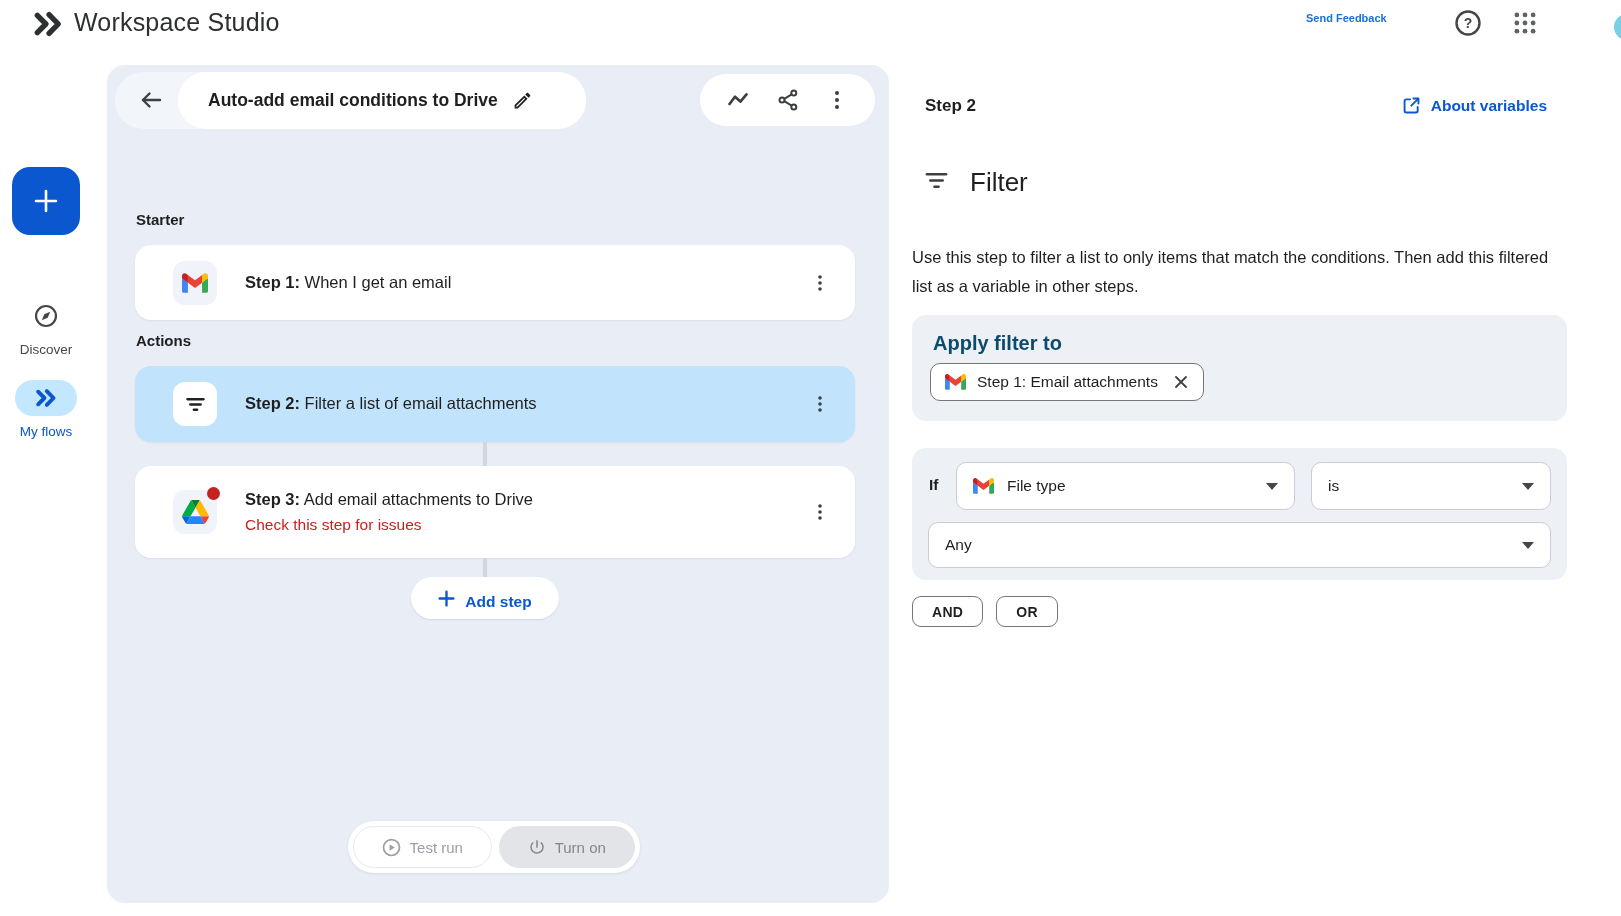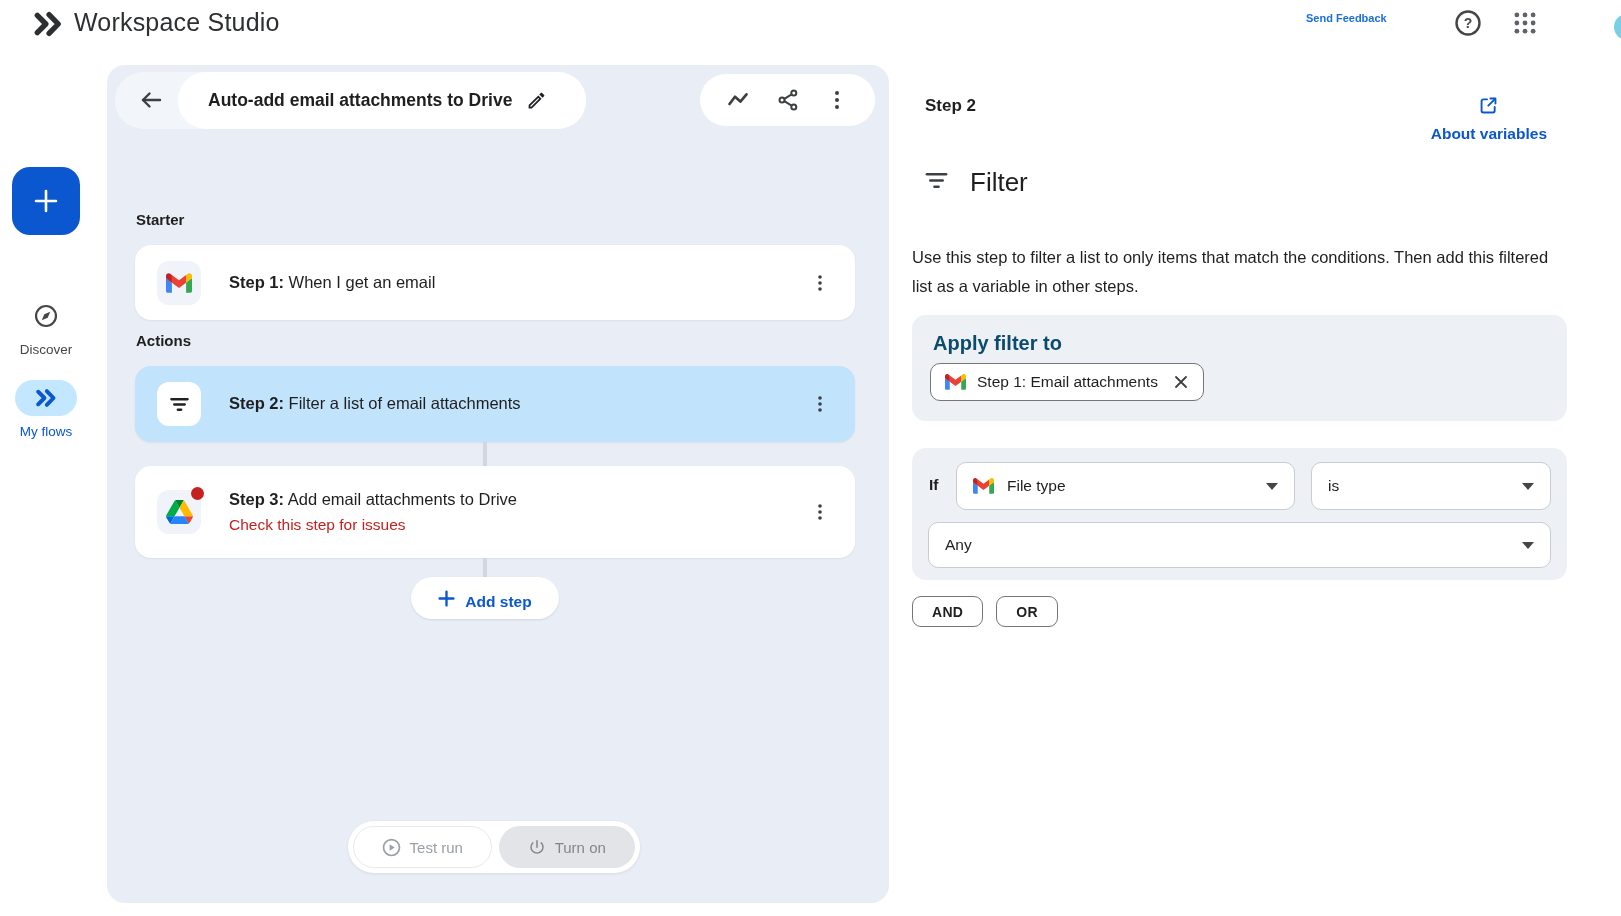--- a/index.html
+++ b/index.html
@@ -42,21 +42,21 @@
   .flow-title { font-size:17.5px; font-weight:700; color:#1f1f1f; }
   .edit-icon { width:21px; height:21px; margin-left:14px; }
 
   .tools-pill { position:absolute; left:593px; top:9px; width:175px; height:52px; background:#fff;
     border-radius:26px; display:flex; align-items:center; justify-content:space-evenly; }
   .tool-icon { width:24px; height:24px; cursor:pointer; }
 
   .section-label { position:absolute; left:29px; font-size:15px; font-weight:600; color:#1f1f1f; }
 
   .step-card { position:absolute; left:28px; width:720px; background:#fff; border-radius:16px;
-    display:flex; align-items:center; padding-left:22px; cursor:pointer;
+    display:flex; align-items:center; padding-left:38px; cursor:pointer;
     box-shadow:0 1px 2px rgba(60,64,67,.08); }
   .step-card.selected { background:#c2e3fc; }
   .tile { width:44px; height:44px; border-radius:12px; background:#f0f3fa; flex:0 0 auto;
     display:flex; align-items:center; justify-content:center; position:relative; }
   .tile.on-blue { background:#fff; }
   .tile .badge { position:absolute; top:-3px; right:-3px; width:13px; height:13px; border-radius:50%; background:#c5221f; }
   .step-text { margin-left:28px; font-size:16.5px; color:#1f1f1f; line-height:1.55; }
   .step-prefix { font-weight:700; }
   .step-warning { font-size:15.5px; color:#c5221f; margin-top:1px; }
   .kebab { position:absolute; right:26px; top:50%; transform:translateY(-50%); width:18px; height:18px;
@@ -74,21 +74,21 @@
     box-shadow:0 1px 3px rgba(60,64,67,.10); }
   .run-btn { flex:1; height:42px; border-radius:21px; display:flex; align-items:center; justify-content:center; gap:9px;
     font-size:15px; cursor:pointer; }
   .run-btn.test { background:#fff; border:1px solid #e7e9ee; color:#9aa0a6; }
   .run-btn.turnon { background:#e3e4e8; color:#83878c; }
 
   
   .panel { position:absolute; left:893px; top:65px; width:728px; height:838px; background:#fff;
     border-radius:18px 0 0 18px; }
   .panel-step-label { position:absolute; left:32px; top:31px; font-size:17px; font-weight:600; color:#1f1f1f; }
-  .about-link { position:absolute; right:74px; top:31px; display:flex; align-items:center; gap:10px; cursor:pointer;flex-direction:column; }
+  .about-link { position:absolute; right:74px; top:31px; display:flex; align-items:center; gap:10px; cursor:pointer; }
   .about-link span { font-size:15.5px; font-weight:600; color:#0b57d0; }
 
   .filter-head { position:absolute; left:30px; top:102px; display:flex; align-items:flex-start; gap:20px; }
   .filter-head .hd { font-size:26px; font-weight:400; color:#1f1f1f; }
 
   .panel-desc { position:absolute; left:19px; top:178px; width:645px; font-size:16.5px; line-height:29px; color:#1f1f1f; }
 
   .gray-box { position:absolute; left:19px; width:655px; background:#edf1f6; border-radius:14px; }
   .apply-box { top:250px; height:106px; }
   .apply-label { position:absolute; left:21px; top:17px; font-size:20px; font-weight:600; color:#0c4a6e; }
@@ -168,21 +168,21 @@
 </div>
 
 <div class="canvas">
 
   <div class="back-group">
     <svg class="back-icon" viewBox="0 0 28 28" fill="none" stroke="#3c4043" stroke-width="2.4" stroke-linecap="round" stroke-linejoin="round">
       <path d="M23 14 H6"></path>
         <path d="M12.5 7.5 L6 14 L12.5 20.5"></path>
     </svg>
     <div class="title-pill">
-      <span class="flow-title">Auto-add email attachments to Drive</span>
+      <span class="flow-title">Auto-add email conditions to Drive</span>
       <svg class="edit-icon" viewBox="0 0 24 24" fill="#202124">
         <path d="M14.06 9.02l.92.92L5.92 19H5v-.92l9.06-9.06M17.66 3c-.25 0-.51.1-.7.29l-1.83 1.83 3.75 3.75 1.83-1.83c.39-.39.39-1.02 0-1.41l-2.34-2.34c-.2-.2-.45-.29-.71-.29zm-3.6 3.19L3 17.25V21h3.75L17.81 9.94l-3.75-3.75z"></path>
       </svg>
     </div>
   </div>
 
   <div class="tools-pill">
     <svg class="tool-icon" viewBox="0 0 24 24" fill="none" stroke="#3c4043" stroke-width="2.7" stroke-linecap="round" stroke-linejoin="round">
       <path d="M3.5 16 L9 8.8 L14.4 13.6 L20.5 6.4"></path>
     </svg>

